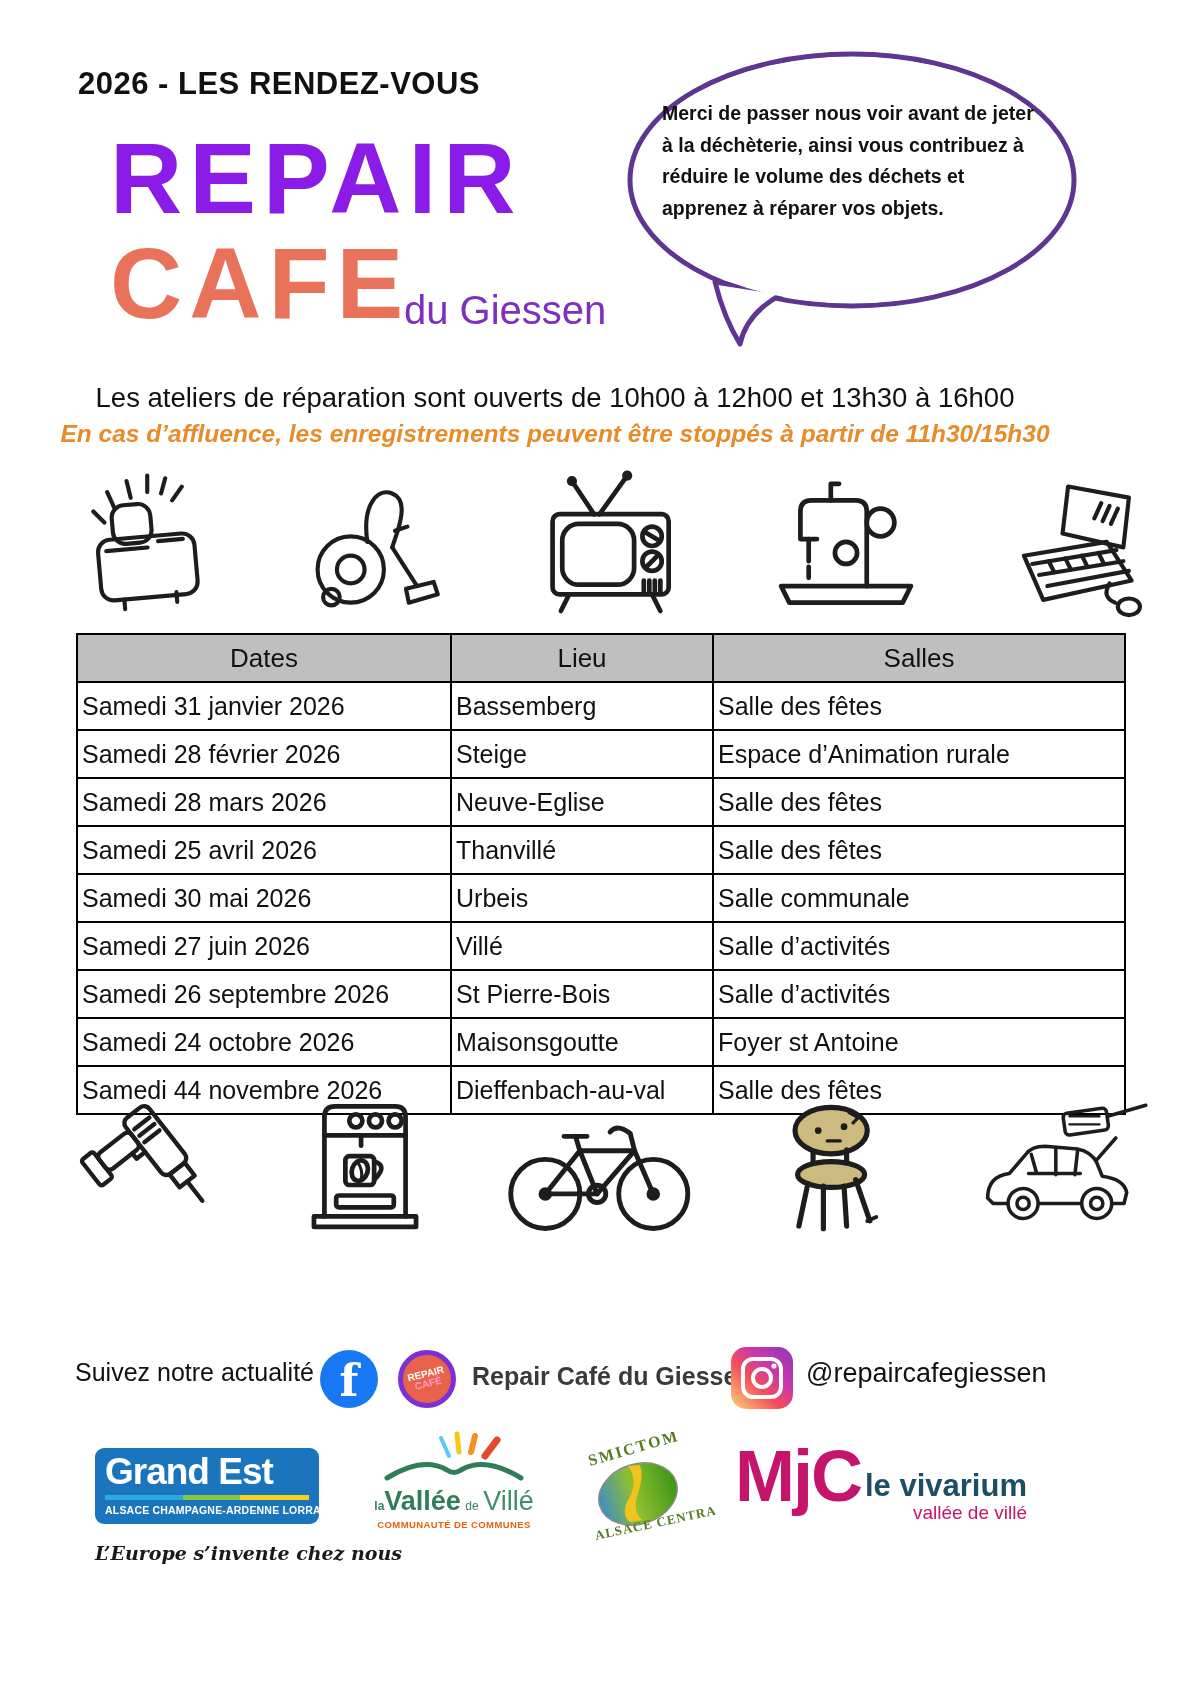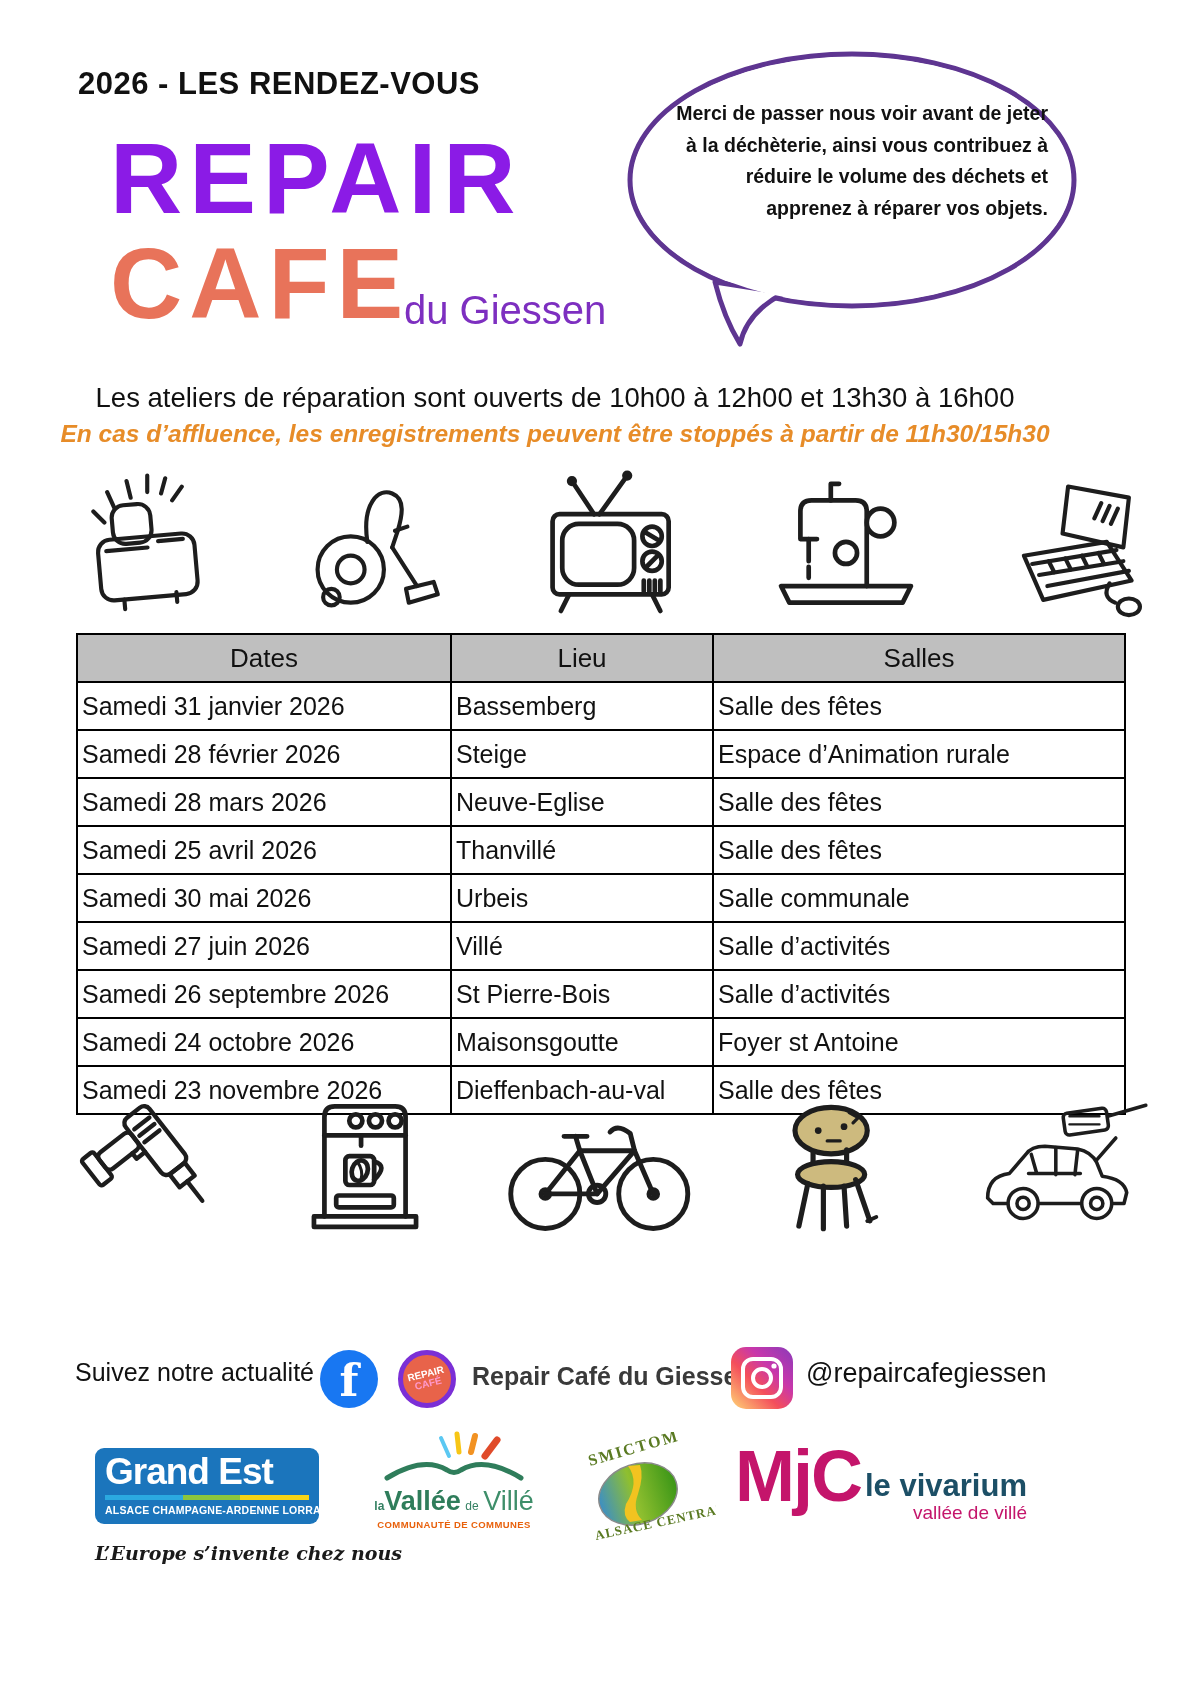--- a/index.html
+++ b/index.html
@@ -5,21 +5,21 @@
   html,body{margin:0;padding:0;background:#888;}
   .page{position:relative;width:1200px;height:1697px;background:#fff;margin:0 auto;
         font-family:"Liberation Sans","DejaVu Sans",sans-serif;color:#111;overflow:hidden;}
   .abs{position:absolute;}
 
   
   .title{left:78px;top:66px;font-size:31px;font-weight:800;letter-spacing:.5px;color:#111;}
 
   
   .bubble-svg{left:612px;top:50px;width:478px;height:306px;}
-  .bubble-text{left:662px;top:98px;width:386px;text-align:right;font-weight:700;
+  .bubble-text{left:662px;top:98px;width:386px;text-align:left;font-weight:700;
                font-size:19.5px;line-height:1.62;color:#111;}
 
   
   .logo-repair{left:110px;top:128px;font-size:100px;line-height:1;font-weight:800;
                letter-spacing:7px;color:#8B1BE6;}
   .logo-cafe{left:110px;top:233px;font-size:100px;line-height:1;font-weight:800;
              letter-spacing:7px;color:#E8735A;}
   .logo-suffix{left:404px;top:288px;font-size:40px;font-weight:500;color:#7D2FC0;}
 
   
@@ -215,21 +215,21 @@
           <td>Samedi 26 septembre 2026</td>
           <td>St Pierre-Bois</td>
           <td>Salle d’activités</td>
         </tr>
       <tr>
           <td>Samedi 24 octobre 2026</td>
           <td>Maisonsgoutte</td>
           <td>Foyer st Antoine</td>
         </tr>
       <tr>
-          <td>Samedi 23 novembre 2026</td>
+          <td>Samedi 44 novembre 2026</td>
           <td>Dieffenbach-au-val</td>
           <td>Salle des fêtes</td>
         </tr>
     </tbody>
   </table>
 
   <div class="abs icon-row icons-bottom">
     <svg width="150" height="156" viewBox="0 0 110 110">
       <g class="sketch" stroke-width="3.2" transform="rotate(52 55 55)">
         <rect x="16" y="28" width="52" height="22" rx="5"></rect>

